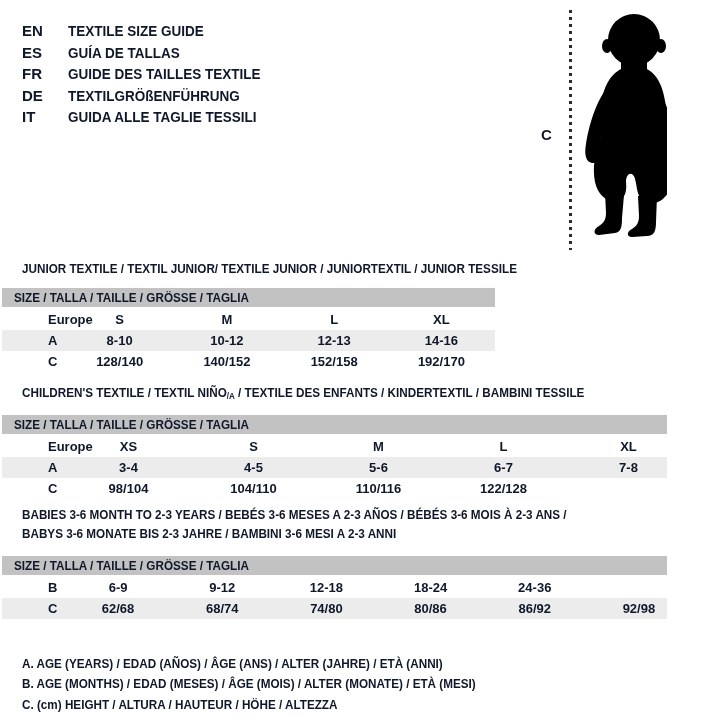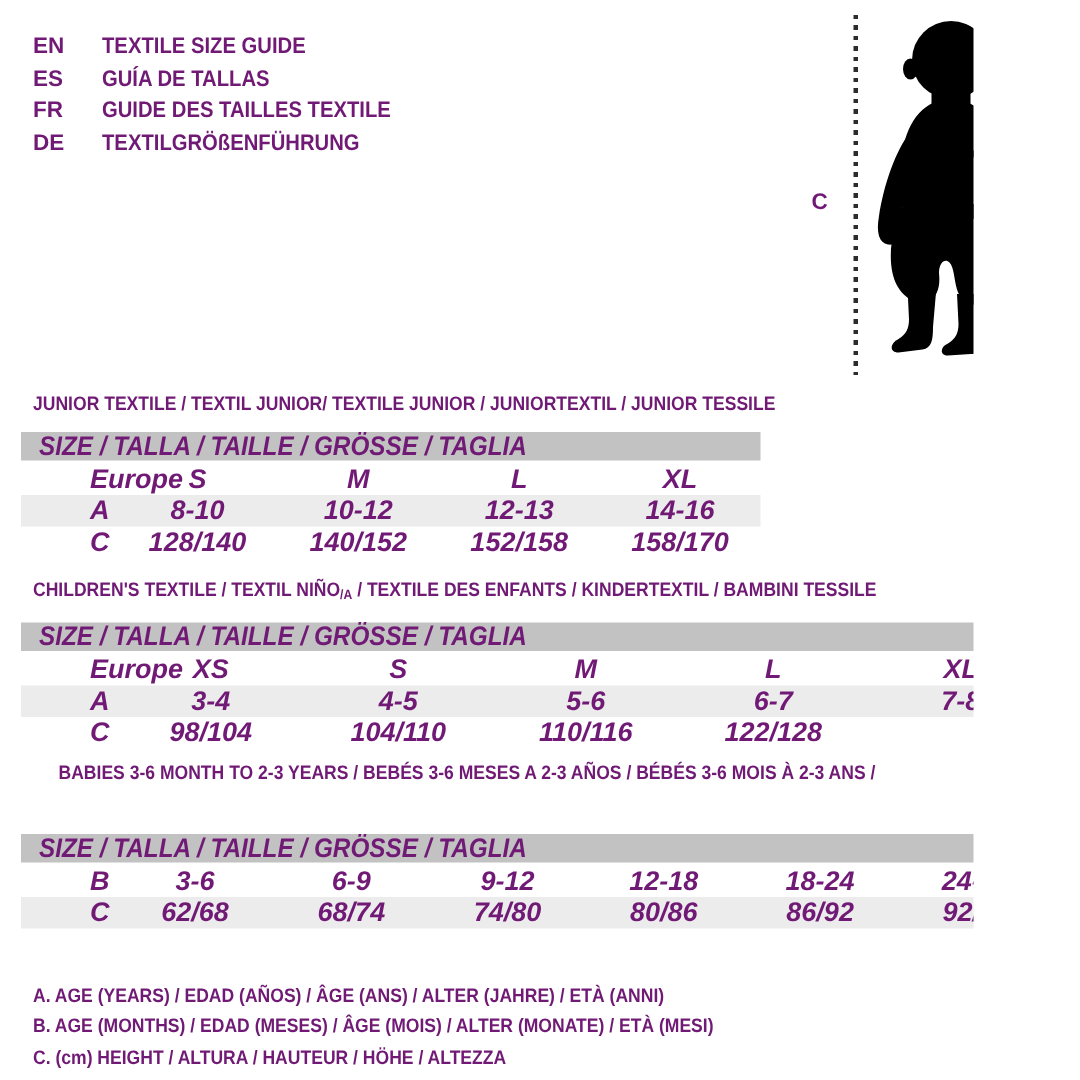--- a/index.html
+++ b/index.html
@@ -1,43 +1,43 @@
 <!DOCTYPE html>
 <html><head>
 <meta charset="utf-8">
 <style>
   html,body{margin:0;padding:0;background:#fff;}
   .page{
     position:relative;width:649px;height:720px;background:#ffffff;
-    font-family:"Liberation Sans",sans-serif;color:#701a75;overflow:hidden;
+    font-family:"Liberation Sans",sans-serif;color:#0f172a;overflow:hidden;padding-left:18px;
   }
   .cond{display:inline-block;transform:scaleX(0.9);transform-origin:0 50%;white-space:nowrap;}
 
   
   .langs{position:absolute;left:22px;top:20px;font-size:15px;font-weight:700;}
   .lrow{height:21.5px;line-height:21.5px;display:flex;}
   .lcode{width:46px;flex:0 0 46px;}
 
   
   .hline{
     position:absolute;left:569px;top:10px;width:3px;height:240px;
     background:repeating-linear-gradient(to bottom,#2c2c2c 0 3px,transparent 3px 7px);
   }
   .cmark{position:absolute;left:541px;top:126px;font-size:15px;font-weight:700;}
   .sil{position:absolute;left:579px;top:8px;}
 
   
   .stitle{position:absolute;left:22px;font-size:13px;font-weight:700;white-space:nowrap;}
   #s1t{top:261px;text-decoration:underline;}
   #s2t{top:385px;text-align:center;}
-  #s3t{top:506px;line-height:18.5px;margin-left:17px;}
+  #s3t{top:506px;line-height:18.5px;}
   .stitle sub{font-size:9px;vertical-align:-2px;}
 
   
-  .tbl{position:absolute;left:14px;font-size:18px;font-weight:700;font-style:italic;}
+  .tbl{position:absolute;left:2px;font-size:13px;font-weight:700;}
   #t1{top:288px;width:493px;}
   #t2{top:415px;width:689px;}
   #t3{top:556px;width:689px;}
   .band{height:19px;line-height:19px;background:#c2c2c2;padding-left:12px;margin-bottom:2px;}
   .trow{display:grid;height:21px;line-height:21px;}
   #t1 .trow{grid-template-columns:64px repeat(4,1fr);}
   #t2 .trow{grid-template-columns:64px repeat(5,1fr);}
   #t3 .trow{grid-template-columns:64px repeat(6,1fr);}
   .trow.shade{background:#ececec;}
   .lbl{padding-left:6px;text-align:left;font-weight:700;margin-left:40px;}
@@ -61,20 +61,24 @@
       <span class="lcode">ES</span>
       <span class="cond">GUÍA DE TALLAS</span>
     </div>
     <div class="lrow">
       <span class="lcode">FR</span>
       <span class="cond">GUIDE DES TAILLES TEXTILE</span>
     </div>
     <div class="lrow">
       <span class="lcode">DE</span>
       <span class="cond">TEXTILGRÖßENFÜHRUNG</span>
+    </div>
+    <div class="lrow">
+      <span class="lcode">IT</span>
+      <span class="cond">GUIDA ALLE TAGLIE TESSILI</span>
     </div>
   </div>
 
   <div class="hline"></div>
   <div class="cmark">C</div>
   <svg class="sil" width="106" height="242" viewBox="0 0 106 242" fill="#000000">
     <ellipse cx="55" cy="32" rx="26" ry="26"></ellipse>
     <ellipse cx="28" cy="38" rx="5" ry="7"></ellipse>
     <ellipse cx="82" cy="38" rx="5" ry="7"></ellipse>
     <rect x="42" y="50" width="26" height="16" rx="5"></rect>
@@ -105,21 +109,21 @@
       <span class="val">8-10</span>
       <span class="val">10-12</span>
       <span class="val">12-13</span>
       <span class="val">14-16</span>
     </div>
     <div class="trow">
       <span class="lbl">C</span>
       <span class="val">128/140</span>
       <span class="val">140/152</span>
       <span class="val">152/158</span>
-      <span class="val">158/170</span>
+      <span class="val">192/170</span>
     </div>
   </div>
 
   <div class="stitle" id="s2t">
     <span class="cond"><span>CHILDREN'S TEXTILE / TEXTIL NIÑO</span><sub>/A</sub><span> / TEXTILE DES ENFANTS / KINDERTEXTIL / BAMBINI TESSILE</span></span>
   </div>
   <div class="tbl" id="t2">
     <div class="band">
       <span class="cond">SIZE / TALLA / TAILLE / GRÖSSE / TAGLIA</span>
     </div>
@@ -143,28 +147,28 @@
       <span class="lbl">C</span>
       <span class="val">98/104</span>
       <span class="val">104/110</span>
       <span class="val">110/116</span>
       <span class="val">122/128</span>
     </div>
   </div>
 
   <div class="stitle" id="s3t">
     <div><span class="cond">BABIES 3-6 MONTH TO 2-3 YEARS / BEBÉS 3-6 MESES A 2-3 AÑOS / BÉBÉS 3-6 MOIS À 2-3 ANS /</span></div>
+    <div><span class="cond">BABYS 3-6 MONATE BIS 2-3 JAHRE / BAMBINI 3-6 MESI A 2-3 ANNI</span></div>
   </div>
   <div class="tbl" id="t3">
     <div class="band">
       <span class="cond">SIZE / TALLA / TAILLE / GRÖSSE / TAGLIA</span>
     </div>
     <div class="trow">
       <span class="lbl">B</span>
-      <span class="val">3-6</span>
       <span class="val">6-9</span>
       <span class="val">9-12</span>
       <span class="val">12-18</span>
       <span class="val">18-24</span>
       <span class="val">24-36</span>
     </div>
     <div class="trow shade">
       <span class="lbl">C</span>
       <span class="val">62/68</span>
       <span class="val">68/74</span>

